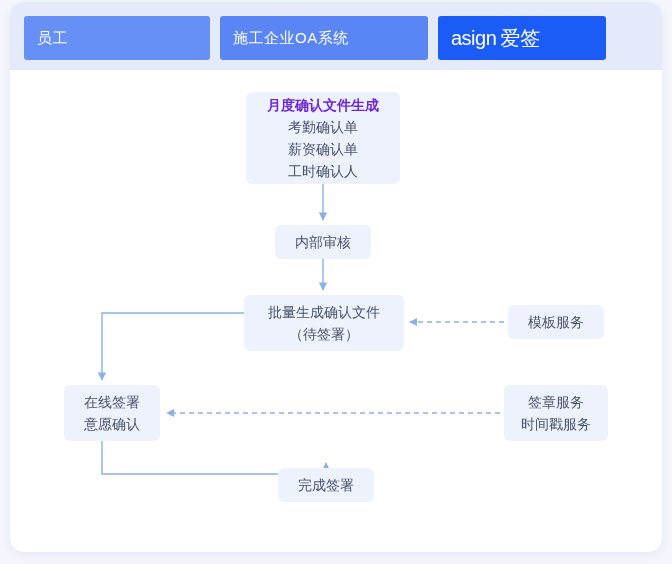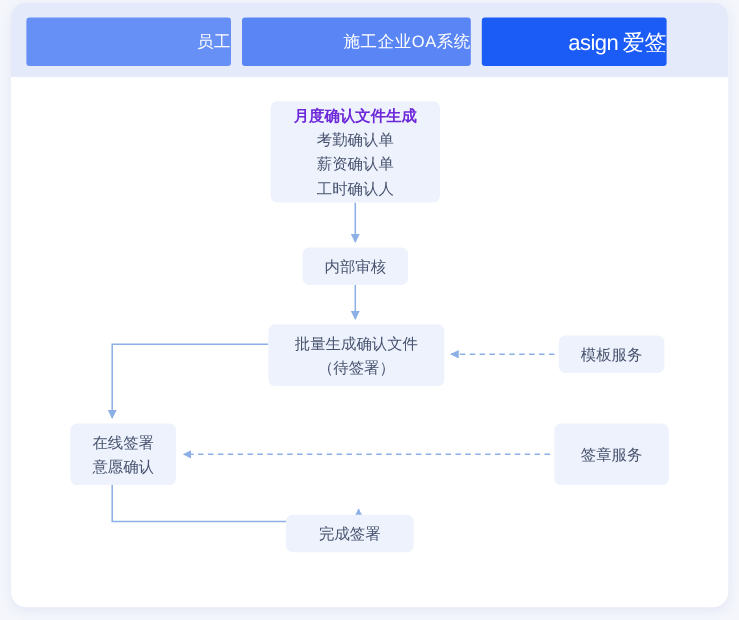--- a/index.html
+++ b/index.html
@@ -35,21 +35,21 @@
     background: #e4eaf9;
   }
 
   .lane {
     position: absolute;
     top: 14px;
     height: 44px;
     border-radius: 3px;
     display: flex;
     align-items: center;
-    justify-content: flex-end;
+    justify-content: flex-start;
     color: #ffffff;
     font-size: 15px;
     letter-spacing: 0.5px;
     box-sizing: border-box;
     padding-left: 13px;
   }
   .lane-1 { left: 14px;  width: 186px; background: #6790f7; }
   .lane-2 { left: 210px; width: 208px; background: #5a85f5; }
   .lane-3 { left: 428px; width: 168px; background: #1a5cf5; }
 
@@ -102,21 +102,21 @@
     font-weight: 600;
   }
 
   
   #node-monthly   { left: 236px; top: 22px;  width: 154px; height: 92px;  }
   #node-review    { left: 265px; top: 155px; width: 96px;  height: 34px;  }
   #node-batch     { left: 234px; top: 225px; width: 160px; height: 56px;  }
   #node-template  { left: 498px; top: 235px; width: 96px;  height: 34px;  }
   #node-sign      { left: 54px;  top: 315px; width: 96px;  height: 56px;  }
   #node-service   { left: 494px; top: 315px; width: 104px; height: 56px;  }
-  #node-done      { left: 250px; top: 398px; width: 116px;  height: 34px;  }
+  #node-done      { left: 268px; top: 398px; width: 96px;  height: 34px;  }
 </style>
 </head>
 <body>
 
 <div id="card">
 
   <div id="header-band">
     <div class="lane lane-1">
       <span>员工</span>
     </div>
@@ -176,20 +176,21 @@
       <div>模板服务</div>
     </div>
 
     <div class="node" id="node-sign">
       <div>在线签署</div>
       <div>意愿确认</div>
     </div>
 
     <div class="node" id="node-service">
       <div>签章服务</div>
+      <div>时间戳服务</div>
     </div>
 
     <div class="node" id="node-done">
       <div>完成签署</div>
     </div>
 
   </div>
 </div>
 
 </body></html>

